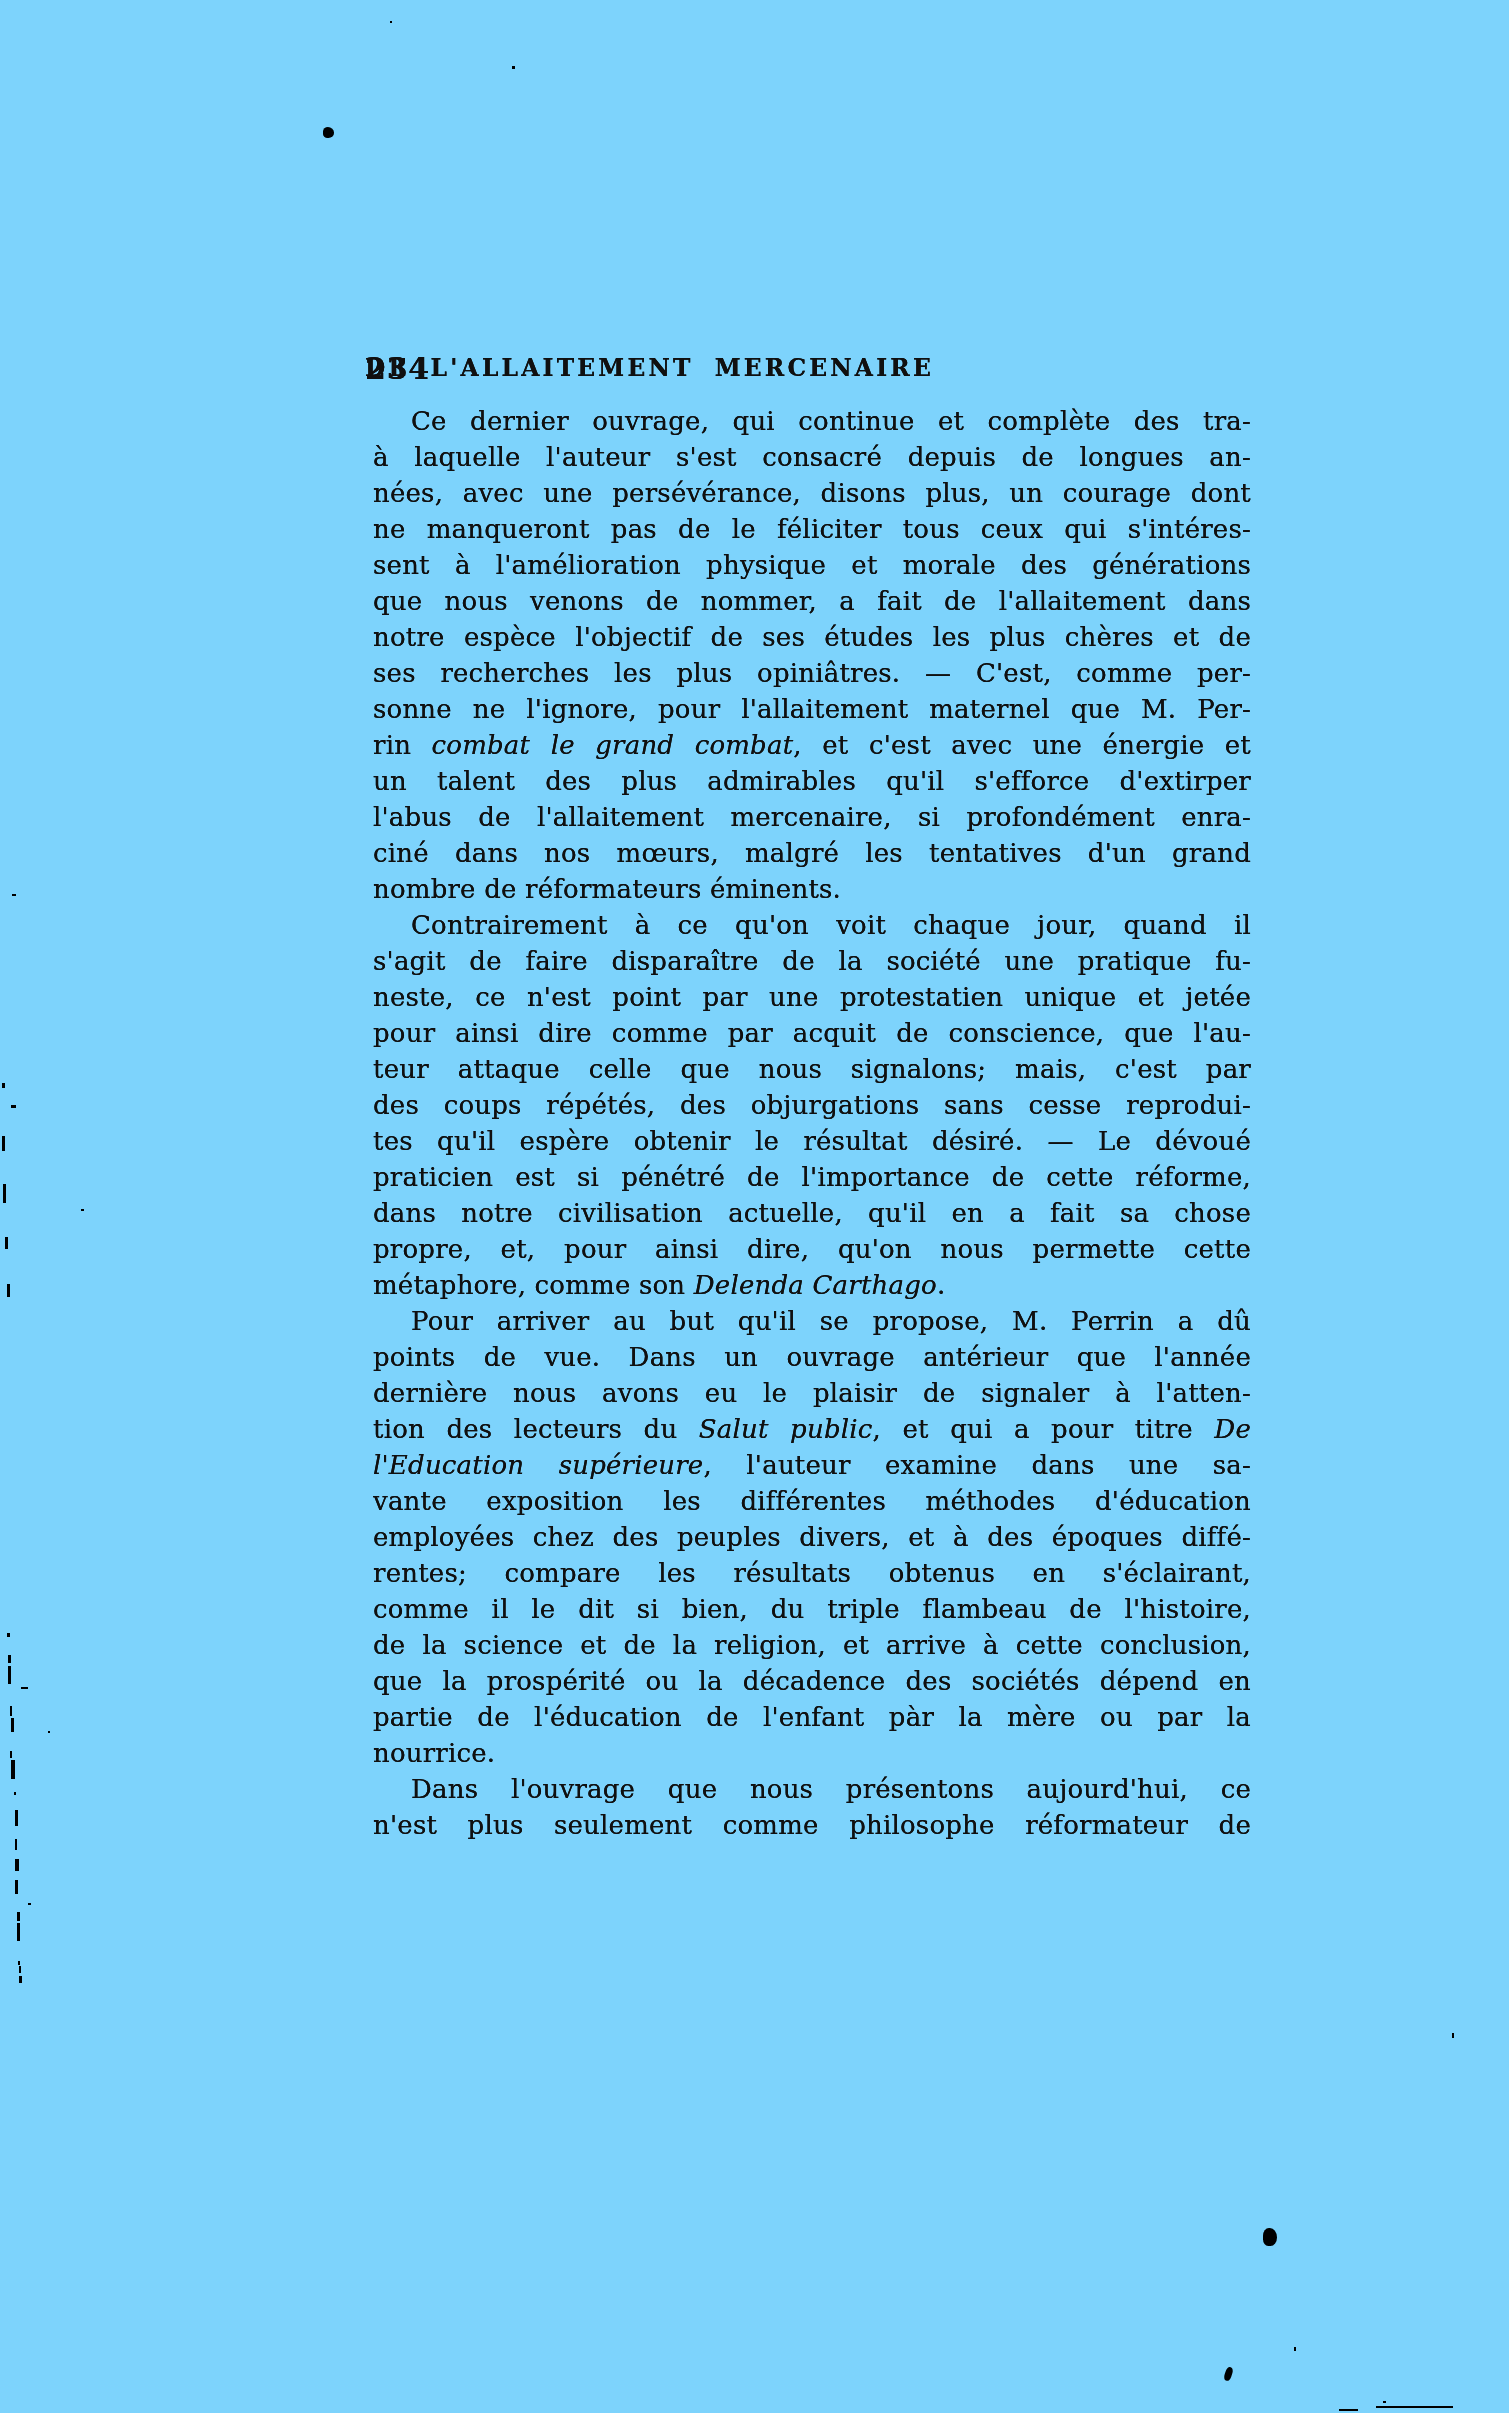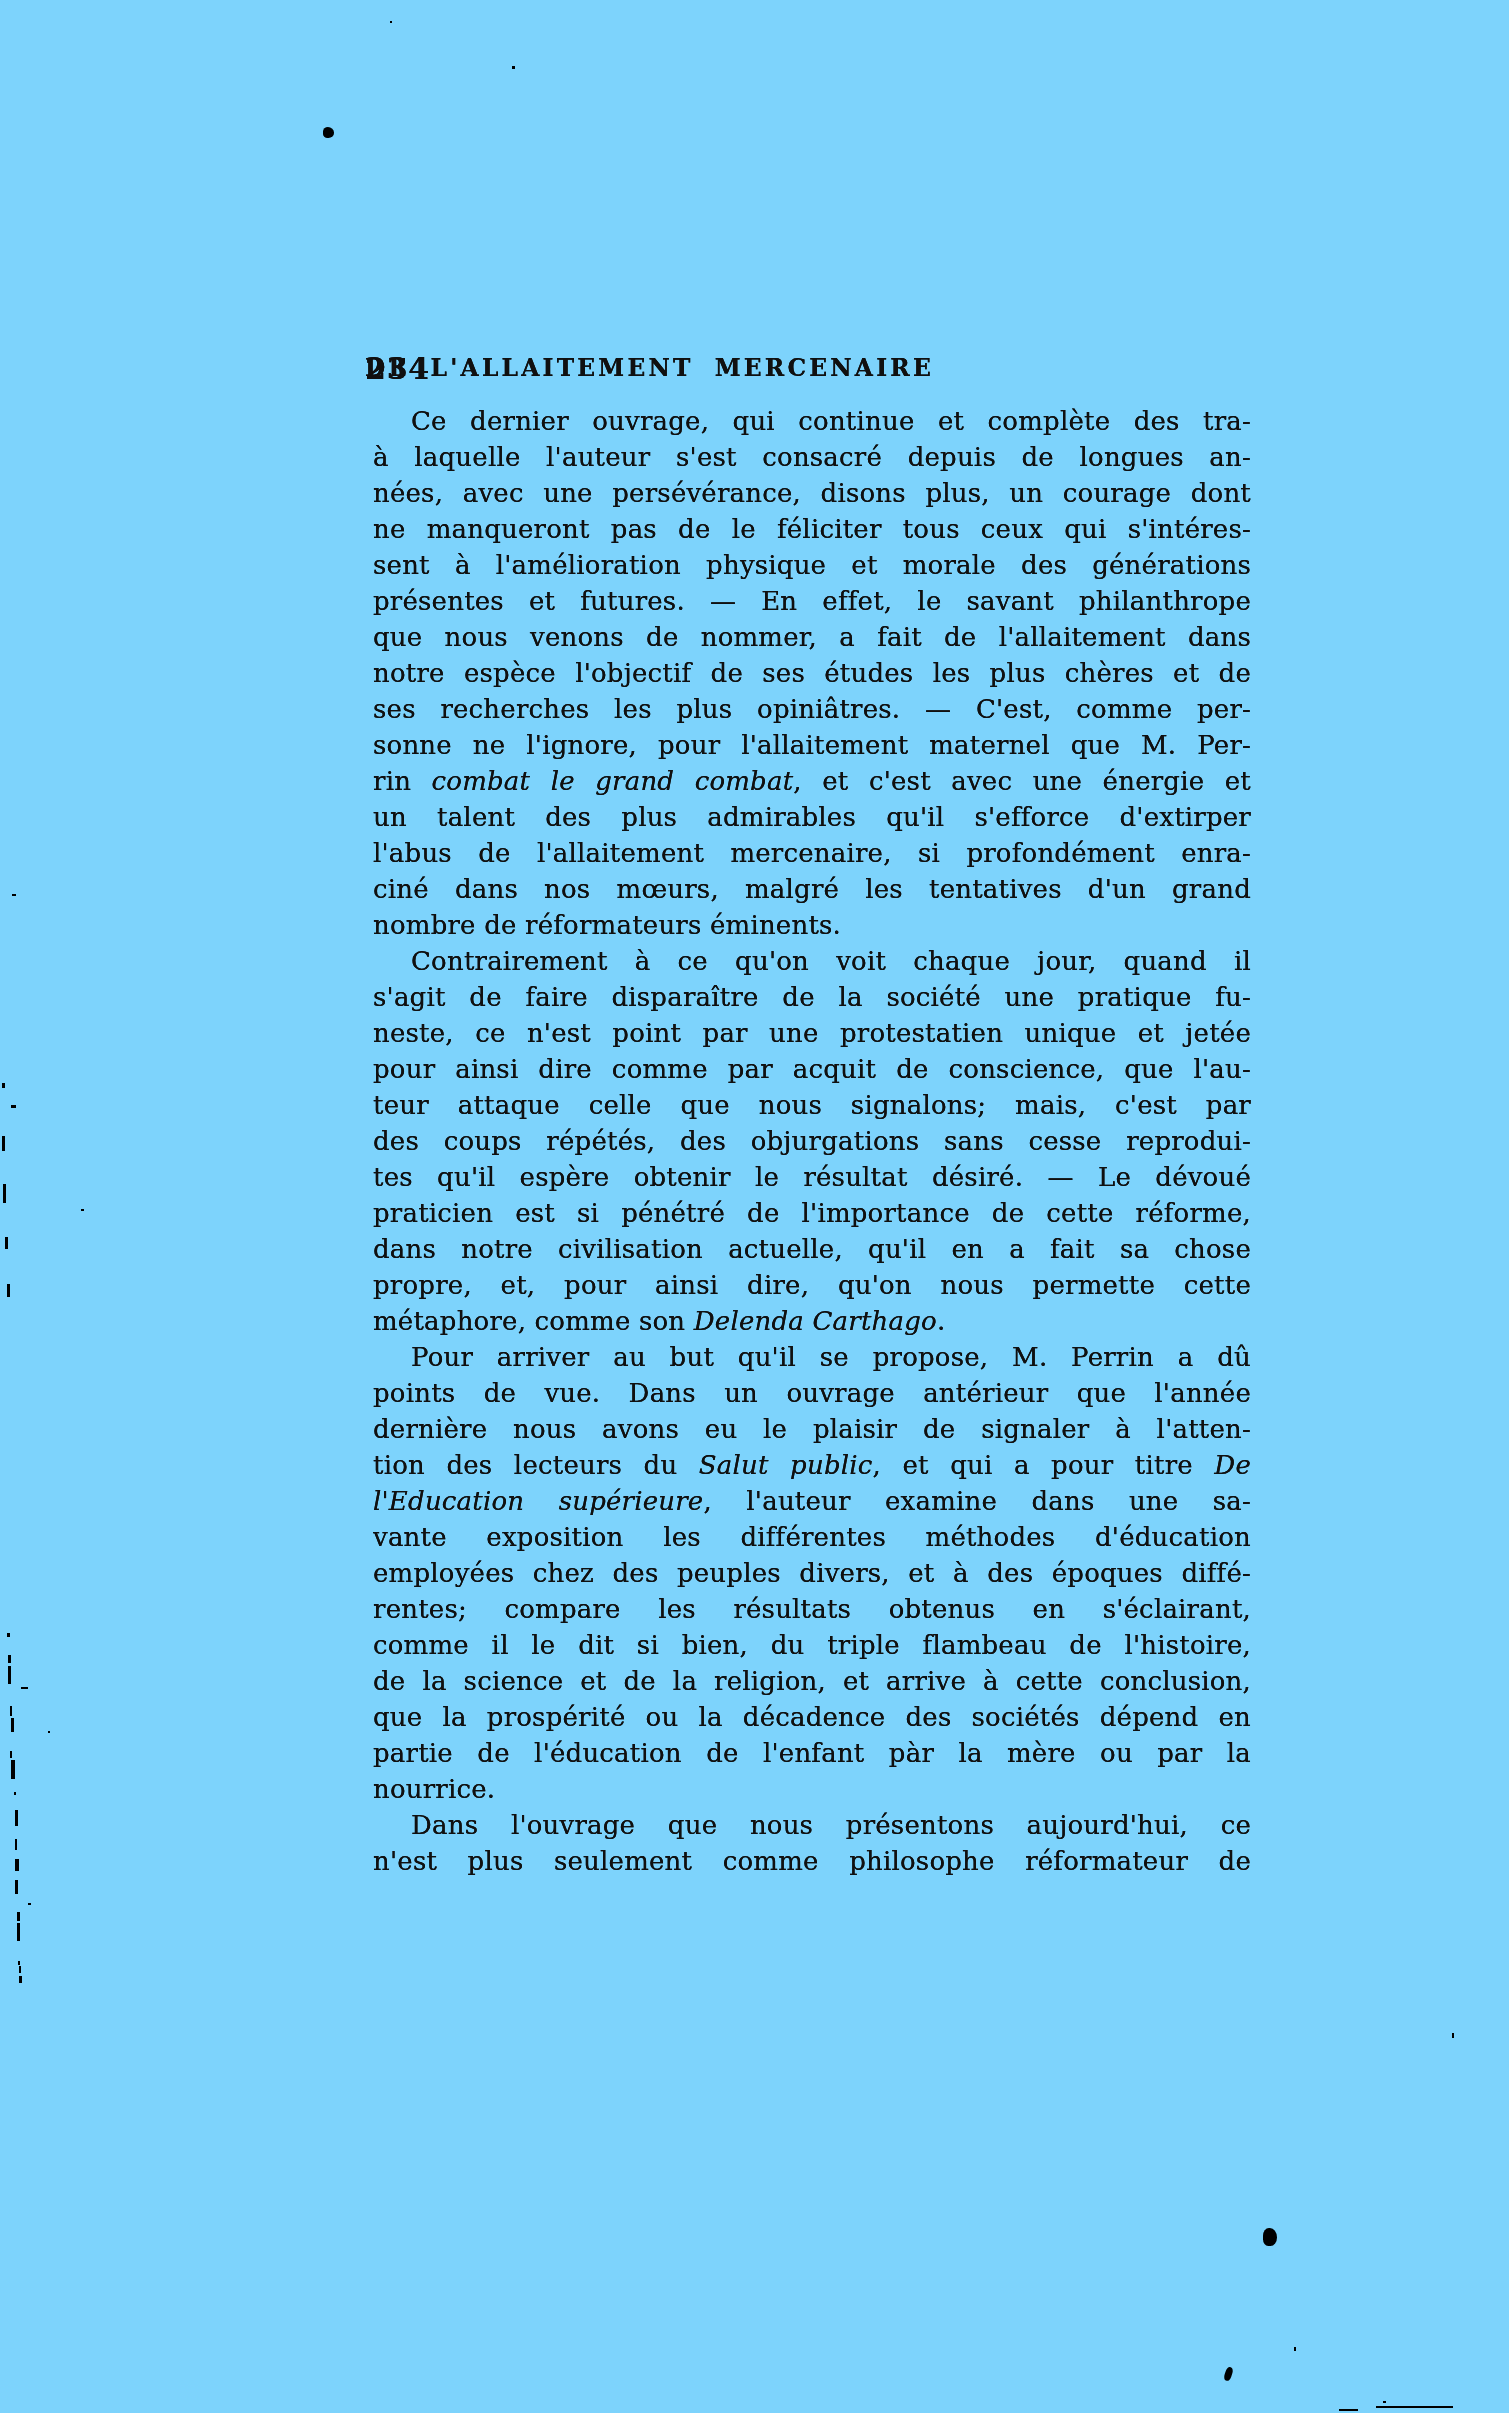--- a/index.html
+++ b/index.html
@@ -84,21 +84,20 @@
     <span class="page-number">234</span>
     <span class="running-title">DE L'ALLAITEMENT MERCENAIRE</span>
   </div>
 
   <div class="text-block" id="text-block">
       <div class="text-line indent"><span>Ce dernier ouvrage, qui continue et complète des tra-</span></div>
       <div class="text-line"><span>à laquelle l'auteur s'est consacré depuis de longues an-</span></div>
       <div class="text-line"><span>nées, avec une persévérance, disons plus, un courage dont</span></div>
       <div class="text-line"><span>ne manqueront pas de le féliciter tous ceux qui s'intéres-</span></div>
       <div class="text-line"><span>sent à l'amélioration physique et morale des générations</span></div>
-      <div class="text-line"><span>présentes et futures. — En effet, le savant philanthrope</span></div>
       <div class="text-line"><span>que nous venons de nommer, a fait de l'allaitement dans</span></div>
       <div class="text-line"><span>notre espèce l'objectif de ses études les plus chères et de</span></div>
       <div class="text-line"><span>ses recherches les plus opiniâtres. — C'est, comme per-</span></div>
       <div class="text-line"><span>sonne ne l'ignore, pour l'allaitement maternel que M. Per-</span></div>
       <div class="text-line"><span>rin </span><i>combat le grand combat</i><span>, et c'est avec une énergie et</span></div>
       <div class="text-line"><span>un talent des plus admirables qu'il s'efforce d'extirper</span></div>
       <div class="text-line"><span>l'abus de l'allaitement mercenaire, si profondément enra-</span></div>
       <div class="text-line"><span>ciné dans nos mœurs, malgré les tentatives d'un grand</span></div>
       <div class="text-line para-end"><span>nombre de réformateurs éminents.</span></div>
       <div class="text-line indent"><span>Contrairement à ce qu'on voit chaque jour, quand il</span></div>

